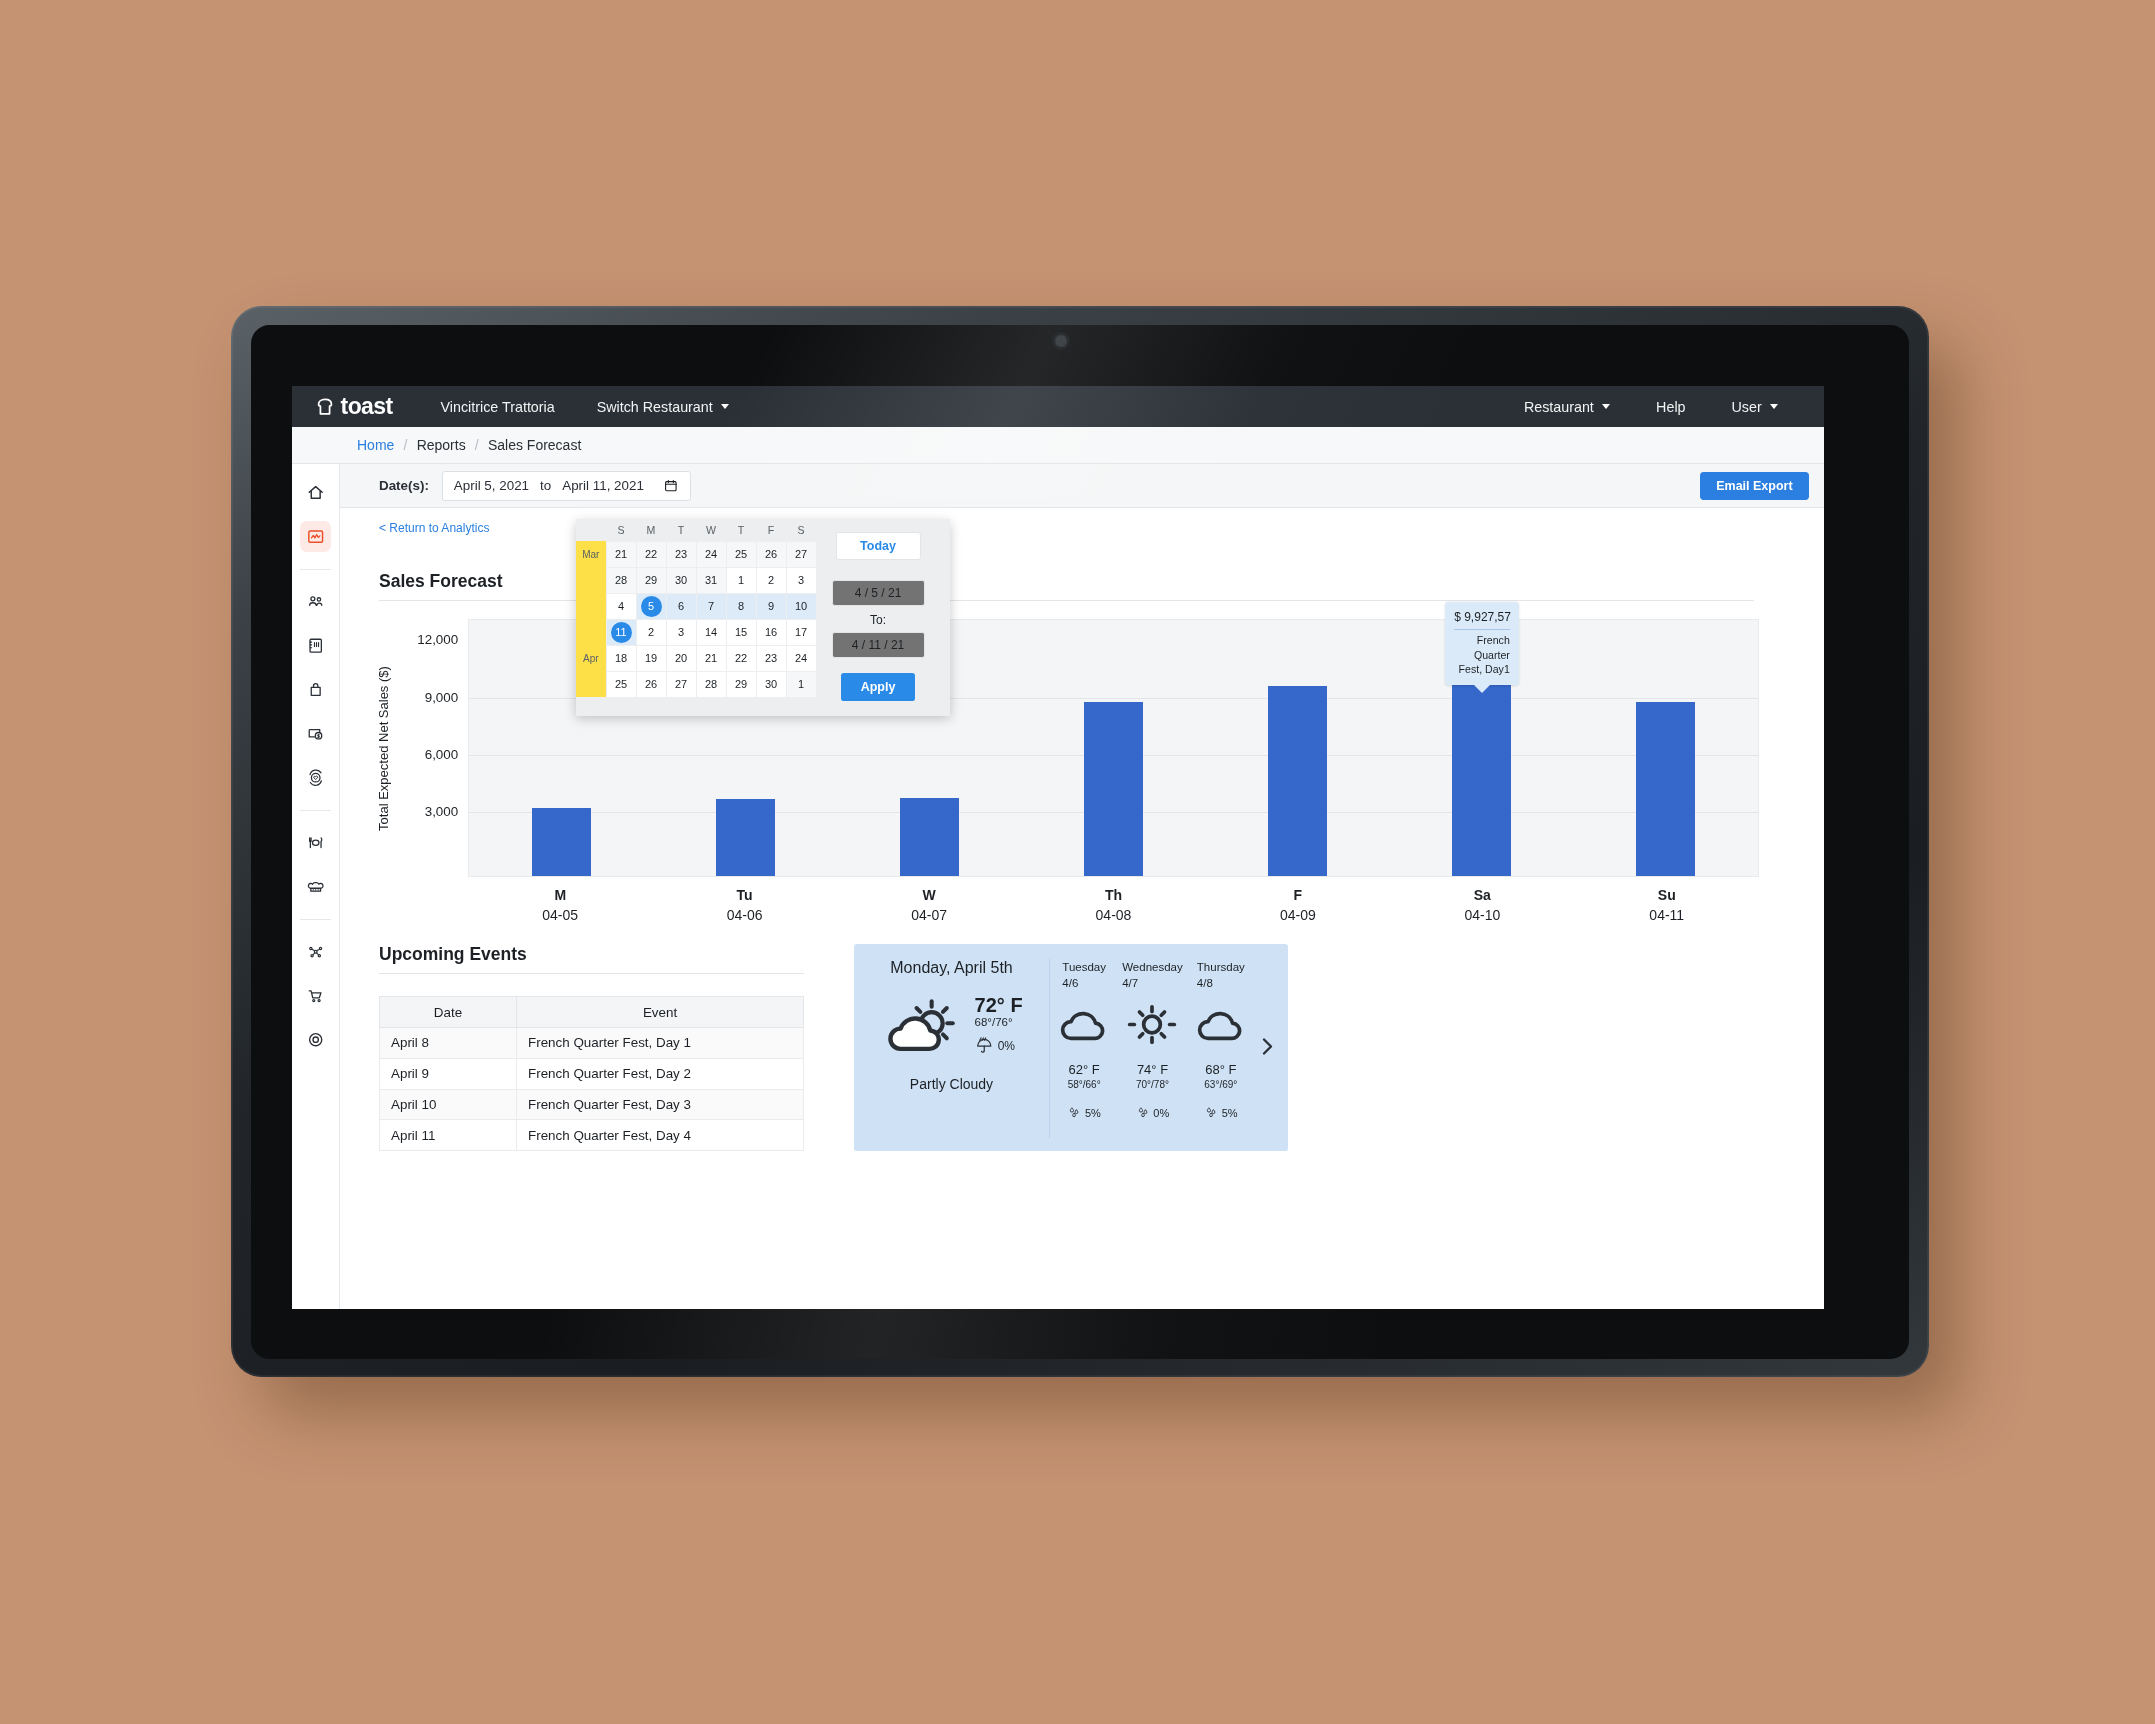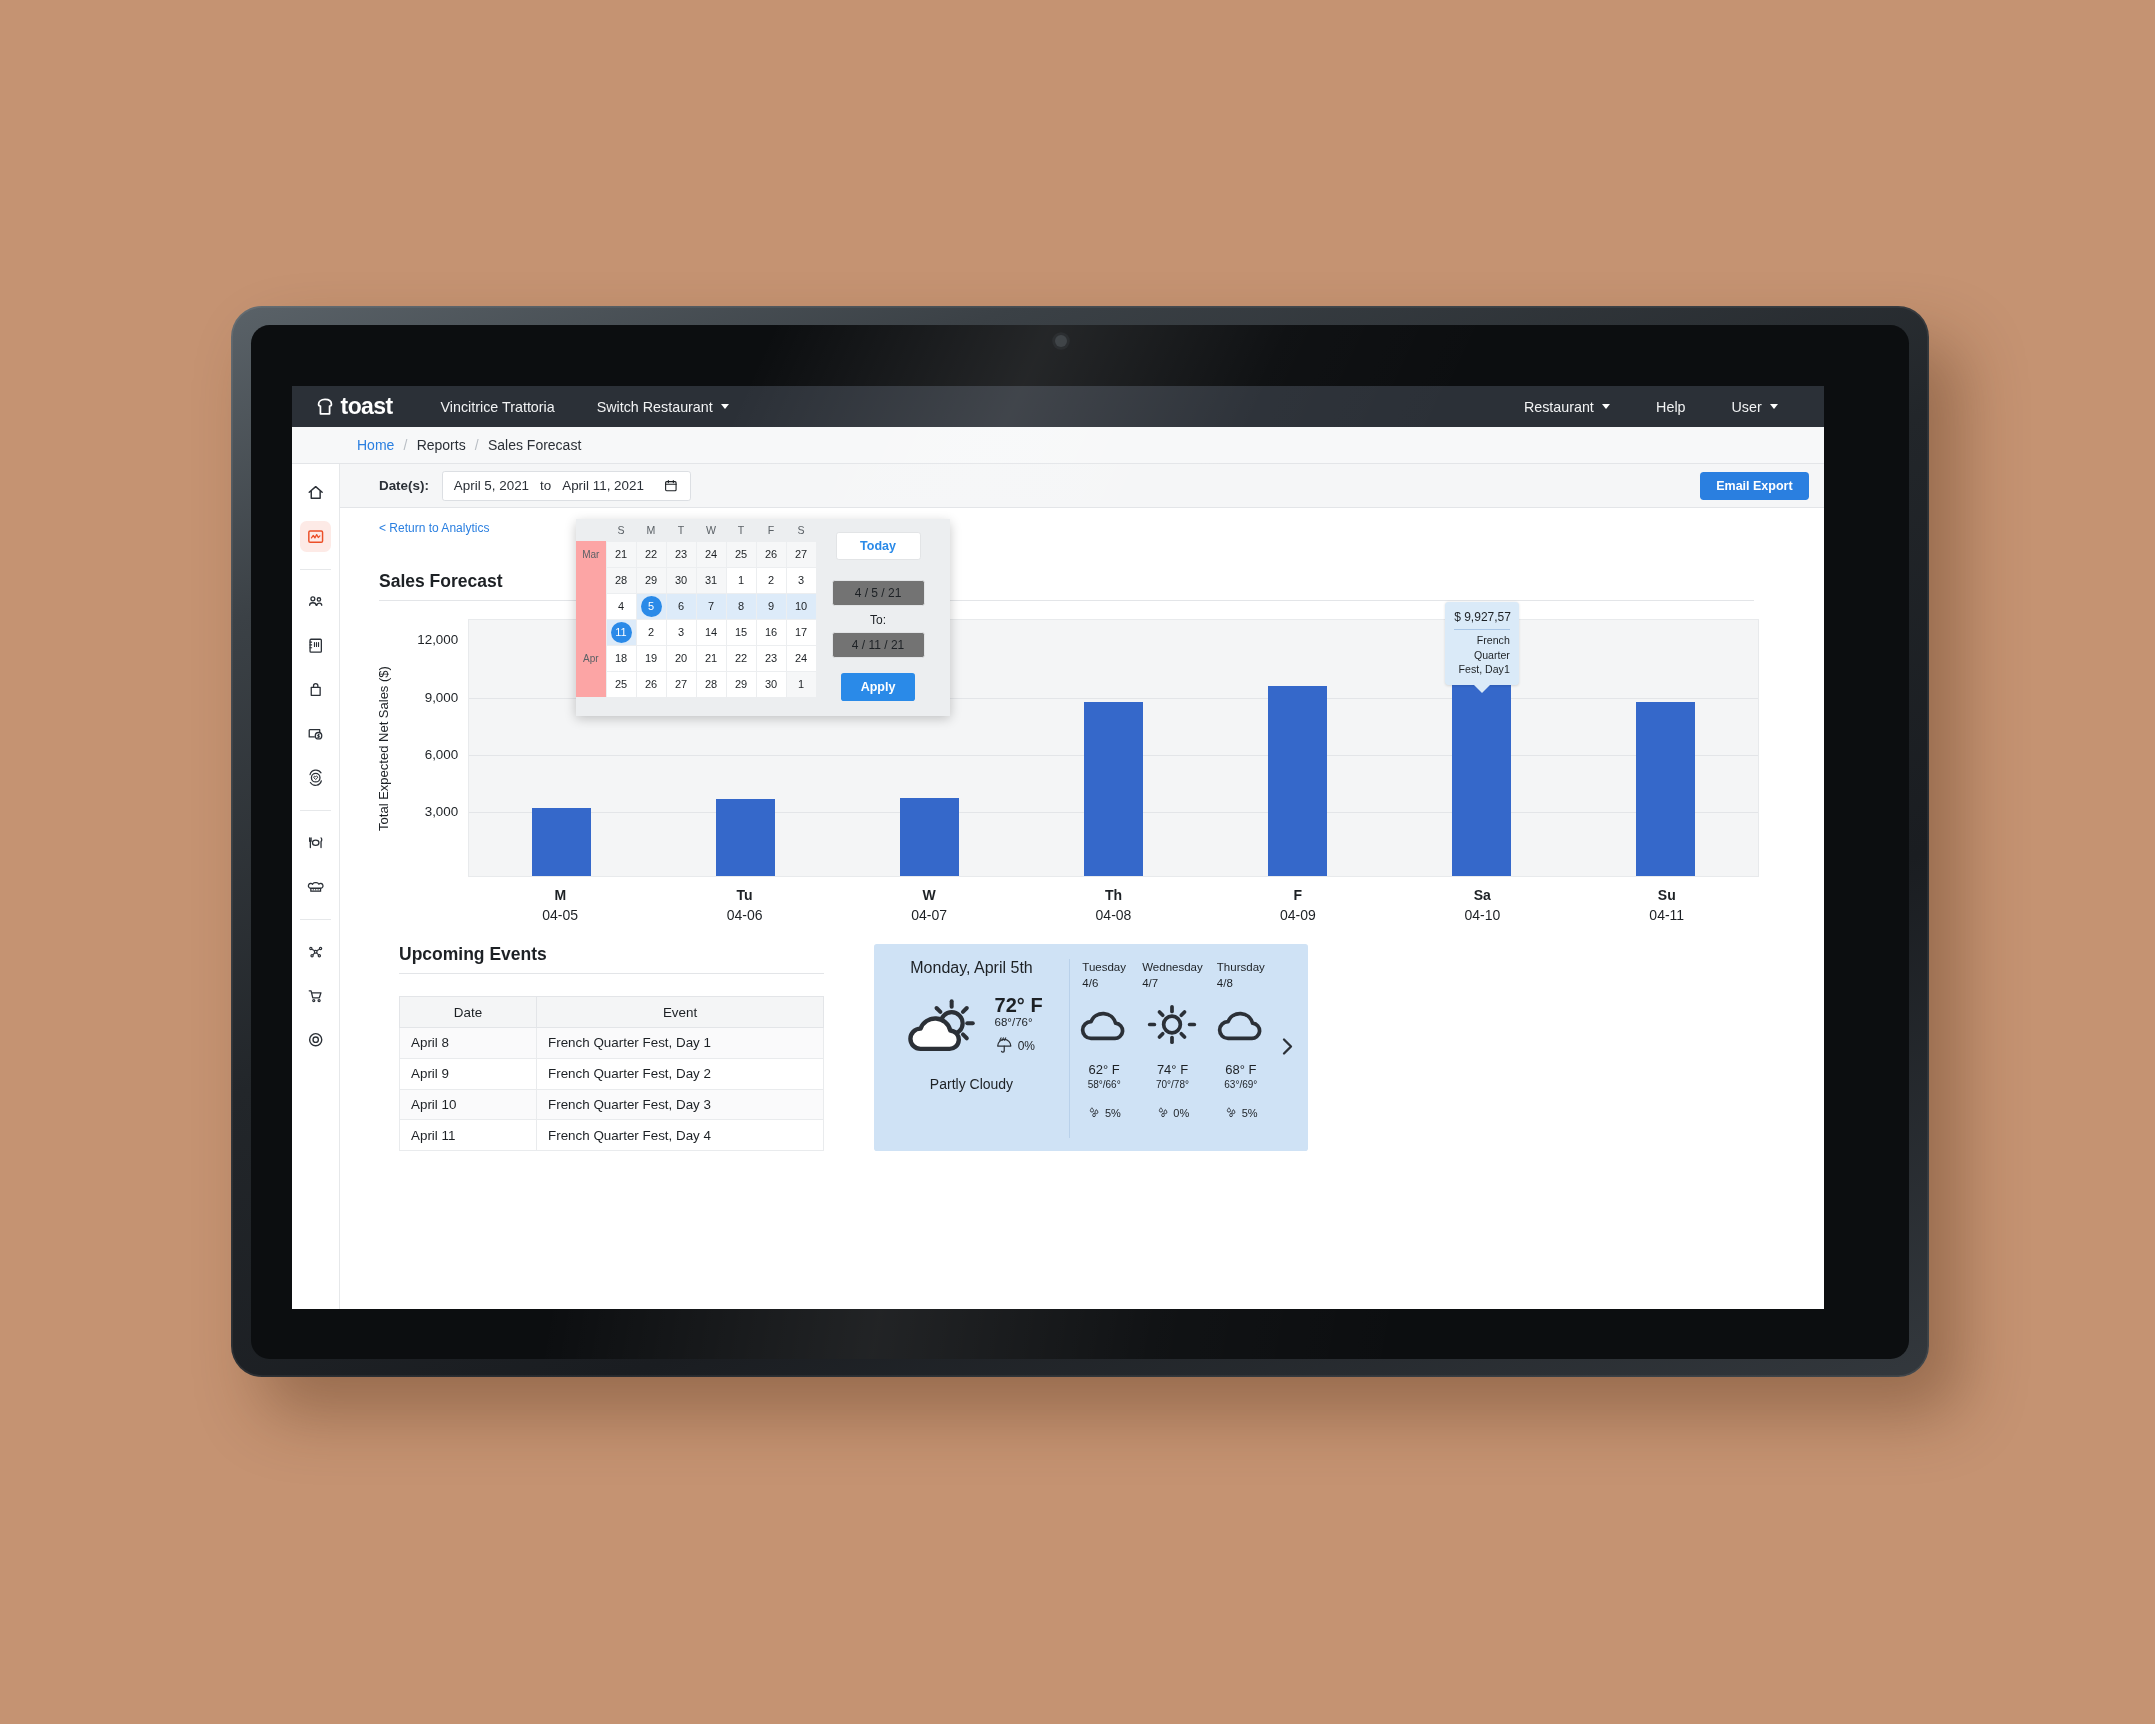--- a/index.html
+++ b/index.html
@@ -156,21 +156,21 @@
     box-shadow:0 0.9px 2.8px rgba(0,0,0,.12);
   }
   .tooltip .tt-val { font-size:12px; padding-bottom:3.7px; border-bottom:0.9px solid #a9c6e6; margin-bottom:3.7px; white-space:nowrap;}
   .tooltip::after {
     content:""; position:absolute; left:28px; bottom:-8.3px;
     border-left:9.2px solid transparent; border-right:9.2px solid transparent;
     border-top:9.2px solid #daeaf8;
   }
 
   
-  .lower { position:absolute; left:39px; top:480px; width:1380px; display:flex; gap:24px;margin-left:20px; }
+  .lower { position:absolute; left:39px; top:480px; width:1380px; display:flex; gap:24px; }
   .events-col { width: 425px; }
   .events-title {
     font-size:17.5px; font-weight:700; color:#1d2125;
     padding-bottom:8.3px; border-bottom:0.9px solid #e3e5e8; margin-bottom:22px;
   }
   table.events { width:425px; border-collapse:collapse; font-size:13.4px; }
   table.events th {
     background:#f4f5f6; border:0.9px solid #e3e5e8; font-weight:400;
     color:#1d2125; padding:7.4px 0; text-align:center;
   }
@@ -217,21 +217,21 @@
   table.cal th {
     font-size:10.6px; font-weight:400; color:#5b6166;
     width:30px; height:22px; text-align:center;
   }
   table.cal th.mcol { width:25px; }
   table.cal td {
     width:30px; height:26px; text-align:center; font-size:11px;
     color:#1d2125; background:#fff; border:0.9px solid #eceef0; cursor:pointer;
   }
   table.cal td.mcol {
-    background:#fca5a5; border:none; font-size:10px; color:#5b6166; cursor:default;
+    background:#fde047; border:none; font-size:10px; color:#5b6166; cursor:default;
   }
   table.cal td.other { background:#f6f7f8; color:#1d2125; }
   table.cal td.inrange { background:#ddebf9; }
   .day-sel {
     display:inline-flex; align-items:center; justify-content:center;
     width:21px; height:21px; border-radius:50%;
     background:#2a8ae8; color:#fff; font-size:11px;
   }
   .cal-right {
     width: 123px; display:flex; flex-direction:column; align-items:center;

